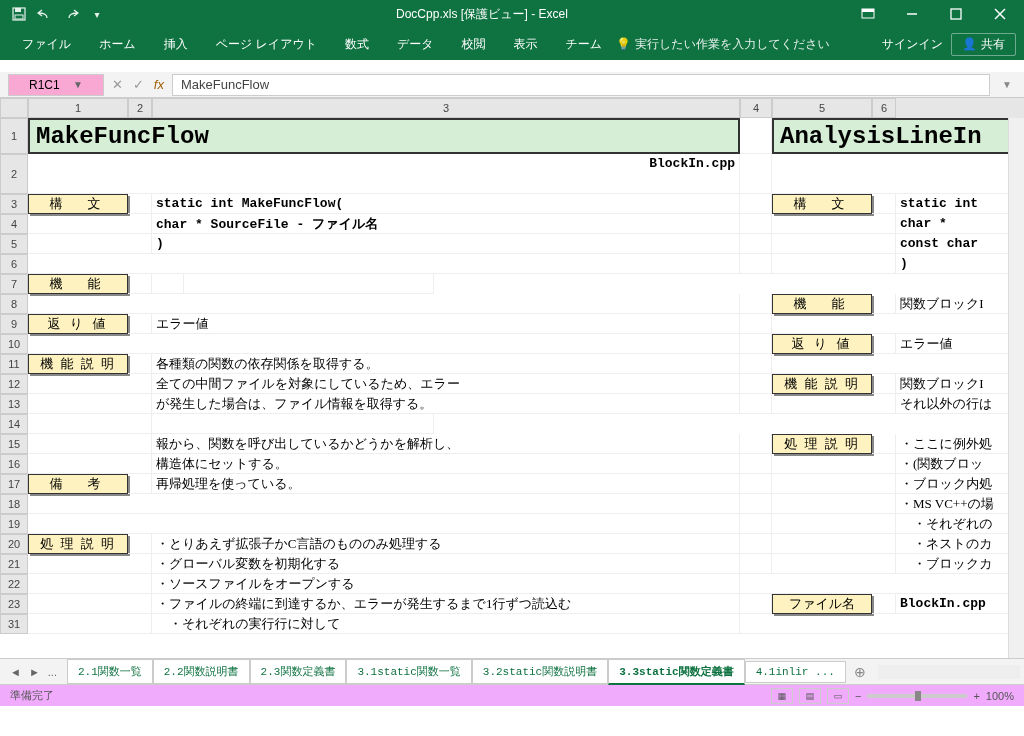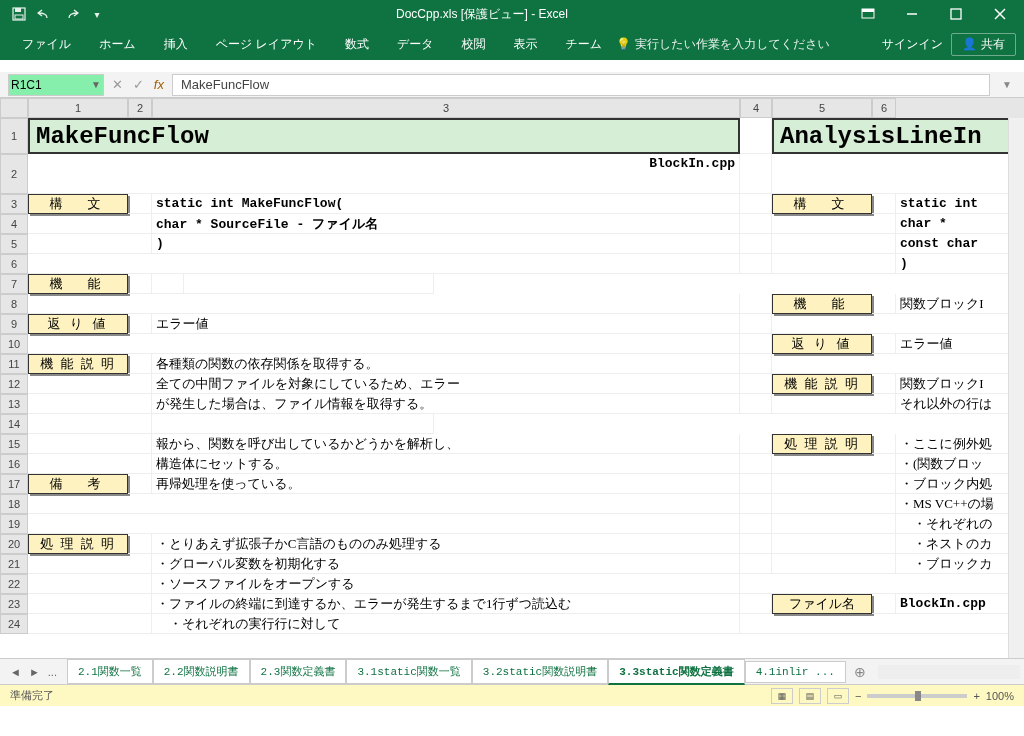--- a/index.html
+++ b/index.html
@@ -9,21 +9,21 @@
 .qat-icon { width: 18px; height: 18px; display: flex; align-items: center; justify-content: center; cursor: pointer; opacity: 0.9; }
 .title-text { flex: 1; text-align: center; }
 .win-controls { display: flex; gap: 4px; padding-right: 4px; }
 .win-btn { width: 40px; height: 24px; display: flex; align-items: center; justify-content: center; cursor: pointer; }
 .ribbon-tabs { background: #0e7241; height: 32px; display: flex; align-items: center; padding: 0 8px; color: white; font-size: 12px; }
 .ribbon-tab { padding: 6px 14px; cursor: pointer; }
 .ribbon-right { margin-left: auto; display: flex; align-items: center; gap: 8px; }
 .tell-me { display: flex; align-items: center; gap: 4px; opacity: 0.9; }
 .share-btn { border: 1px solid rgba(255,255,255,0.4); padding: 2px 10px; border-radius: 2px; display: flex; align-items: center; gap: 4px; }
 .namebox-row { height: 26px; border-bottom: 1px solid #ccc; display: flex; align-items: center; background: #f3f3f3; padding: 2px 8px; gap: 8px; margin-top: 12px; }
-.name-box { width: 96px; height: 22px; border: 1px solid #ccc; background: #86efac; font-size: 12px; padding: 2px 2px; display: flex; align-items: center; justify-content: space-between; }
+.name-box { width: 96px; height: 22px; border: 1px solid #ccc; background: #f9a8d4; font-size: 12px; padding: 2px 20px; display: flex; align-items: center; justify-content: space-between; }
 .name-box-dd { color: #666; font-size: 10px; }
 .fx-controls { display: flex; align-items: center; gap: 10px; color: #999; font-size: 13px; }
 .fx-label { font-style: italic; color: #a16207; }
 .formula-bar { flex: 1; height: 22px; border: 1px solid #ccc; background: white; font-size: 13px; padding: 2px 8px; color: #444; display: flex; align-items: center; }
 .formula-expand { color: #888; font-size: 10px; padding: 0 4px; }
 .grid-area { position: relative; height: 560px; overflow: hidden; background: white; }
 .col-headers { display: flex; height: 20px; background: #e6e6e6; font-size: 11px; color: #444; }
 .corner { width: 28px; border: 1px solid #ccc; background: #e6e6e6; }
 .col-h { border: 1px solid #ccc; display: flex; align-items: center; justify-content: center; }
 .row-area { display: flex; }
@@ -36,21 +36,21 @@
 .section-hdr { background: #fdf2c0; border: 1px solid #333; box-shadow: 2px 2px 0 #888; font-size: 13px; letter-spacing: 6px; justify-content: center; font-family: "MS Mincho", serif; }
 .mono { font-family: "Courier New", "MS Gothic", monospace; font-weight: bold; }
 .serif { font-family: "MS Mincho", serif; }
 .right-al { justify-content: flex-end; }
 .sheet-tabs { height: 26px; border-top: 1px solid #ccc; display: flex; align-items: center; background: #f3f3f3; font-size: 11px; }
 .nav-arrows { display: flex; gap: 8px; padding: 0 10px; color: #666; }
 .sheet-tab { padding: 4px 10px; border: 1px solid #ccc; background: white; color: #0e7241; cursor: pointer; font-family: Liberation Mono, monospace; }
 .sheet-tab.active { border-bottom: 2px solid #0e7241; font-weight: bold; }
 .new-sheet { padding: 0 8px; color: #888; font-size: 14px; }
 .hscroll-track { flex: 1; margin: 0 4px; height: 14px; background: #eee; position: relative; }
-.status-bar { height: 22px; background: #fef9c3; border-top: 1px solid #ccc; display: flex; align-items: center; font-size: 11px; padding: 0 10px; color: #555; }
+.status-bar { height: 22px; background: #f0abfc; border-top: 1px solid #ccc; display: flex; align-items: center; font-size: 11px; padding: 0 10px; color: #555; }
 .status-right { margin-left: auto; display: flex; align-items: center; gap: 6px; }
 .view-btn { width: 22px; height: 16px; border: 1px solid #ccc; display: flex; align-items: center; justify-content: center; font-size: 9px; }
 .zoom-slider { width: 100px; height: 4px; background: #ccc; position: relative; }
 .zoom-thumb { position: absolute; left: 48px; top: -3px; width: 6px; height: 10px; background: #888; }
 .vscroll { position: absolute; right: 0; top: 20px; bottom: 0; width: 16px; background: #f0f0f0; border-left: 1px solid #ddd; }
 svg { display: block; }
 </style>
 </head>
 <body>
 
@@ -168,21 +168,21 @@
       <div class="row-h">14</div>
       <div class="row-h">15</div>
       <div class="row-h">16</div>
       <div class="row-h">17</div>
       <div class="row-h">18</div>
       <div class="row-h">19</div>
       <div class="row-h">20</div>
       <div class="row-h">21</div>
       <div class="row-h">22</div>
       <div class="row-h">23</div>
-      <div class="row-h">24</div>
+      <div class="row-h">31</div>
     </div>
 
     <div class="cells">
 
       <div class="cell-row" style="height:36px">
         <div class="cell big-title" style="width:712px">MakeFuncFlow</div>
         <div class="cell" style="width:32px"></div>
         <div class="cell big-title" style="width:250px">AnalysisLineIn</div>
       </div>
 

